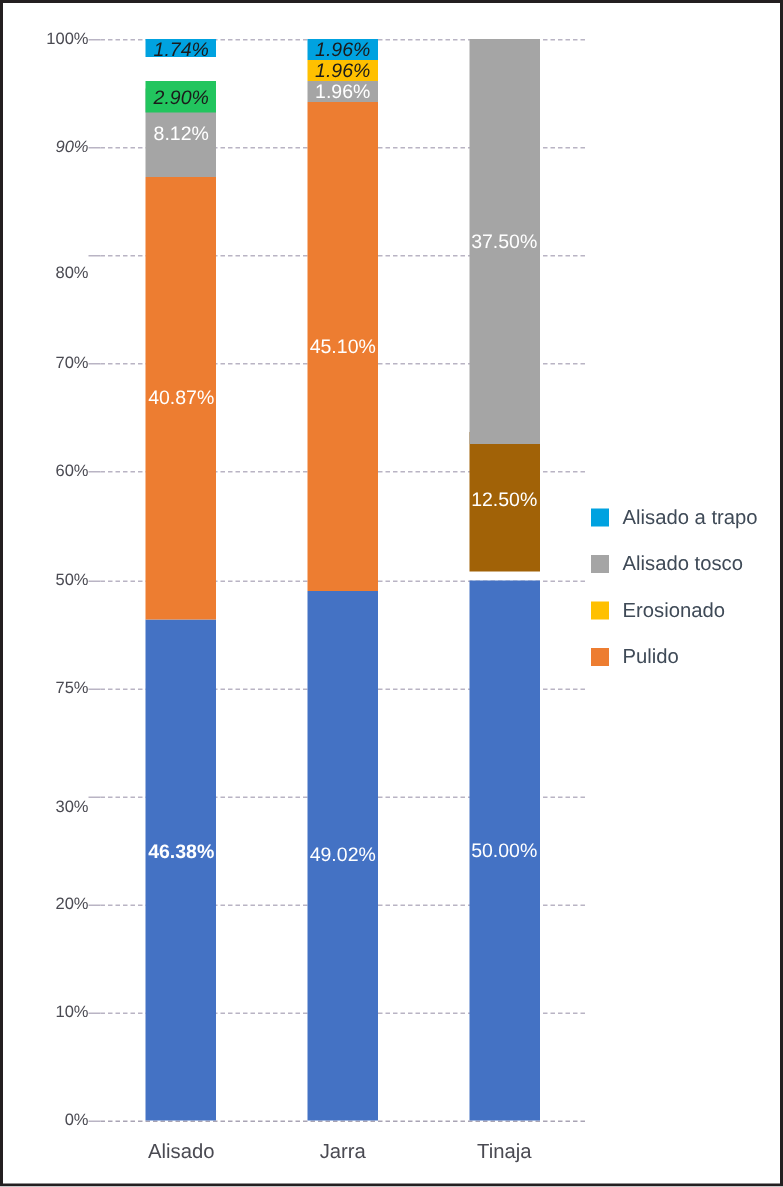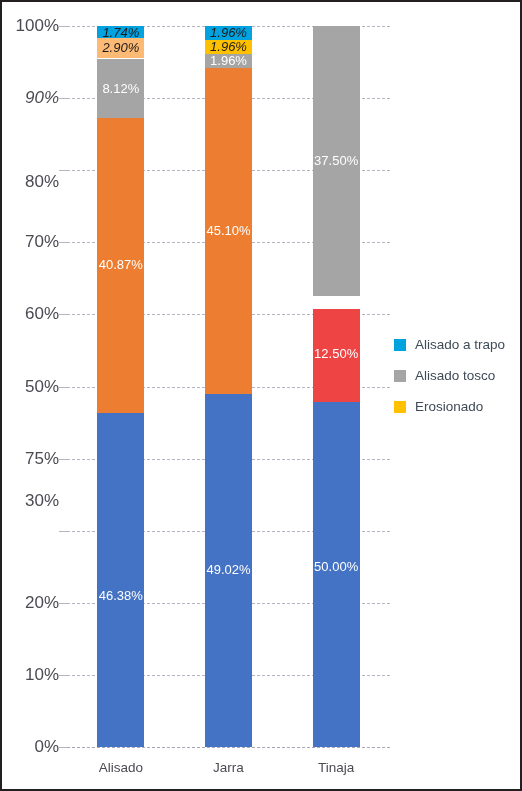--- a/index.html
+++ b/index.html
@@ -37,21 +37,21 @@
   }
   .gridline.baseline {
     border-top: 1px dashed #a9a4b4;
   }
 
   .tick-label {
     position: absolute;
     right: 0;
     width: 48px;
     text-align: right;
-    font-size: 17px;
+    font-size: 11px;
     color: #4a4a52;
     transform: translateY(-50%);
     white-space: nowrap;
   }
   .y-axis-labels {
     position: absolute;
     left: 0px;
     top: 24px;
     width: 57px;
     height: 721px;
@@ -180,38 +180,38 @@
     </div>
 
   <div class="y-axis-labels" id="yticks-host">
       <div class="tick-label" style="top: 0px;">100%</div>
       <div class="tick-label" style="top: 72.1px; font-style: italic;">90%</div>
       <div class="tick-label" style="top: 144.2px; margin-top: 12px;">80%</div>
       <div class="tick-label" style="top: 216.3px;">70%</div>
       <div class="tick-label" style="top: 288.4px;">60%</div>
       <div class="tick-label" style="top: 360.5px;">50%</div>
       <div class="tick-label" style="top: 432.6px;">75%</div>
-      <div class="tick-label" style="top: 475px;">30%</div>
+      <div class="tick-label" style="top: 512px;">30%</div>
       <div class="tick-label" style="top: 576.8px;">20%</div>
       <div class="tick-label" style="top: 648.9px;">10%</div>
       <div class="tick-label" style="top: 721px;">0%</div>
     </div>
 
   <div class="bars" id="bars-host">
       <div class="bar-group" style="left: 30.3333px;">
         <div class="seg" style="background: rgb(68, 114, 196); height: 334.4px; bottom: 0px;">
-          <div class="seg-label light" style="top: 176px;">46.38%</div>
+          <div class="seg-label light" style="top: 148px; font-weight: bold;">46.38%</div>
         </div>
         <div class="seg" style="background: rgb(237, 125, 49); height: 294.673px; bottom: 334.4px;">
           <div class="seg-label light" style="top: 140.336px;">40.87%</div>
         </div>
         <div class="seg" style="background: rgb(165, 165, 165); height: 58.5452px; bottom: 629.072px;">
           <div class="seg-label light" style="top: 22.2726px;">8.12%</div>
         </div>
-        <div class="seg" style="background: #fdba74; height: 20.909px; bottom: 689px;">
+        <div class="seg" style="background: #22c55e; height: 20.909px; bottom: 672px;">
           <div class="seg-label dark" style="top: 3.4545px;">2.90%</div>
         </div>
         <div class="seg" style="background: rgb(0, 162, 224); height: 12.5454px; bottom: 708.527px;">
           <div class="seg-label dark" style="top: 0px;">1.74%</div>
         </div>
       </div>
       <div class="bar-group" style="left: 138px;">
         <div class="seg" style="background: rgb(68, 114, 196); height: 353.434px; bottom: 0px;">
           <div class="seg-label light" style="top: 169.717px;">49.02%</div>
         </div>
@@ -225,21 +225,21 @@
           <div class="seg-label dark" style="top: 0.0657999px;">1.96%</div>
         </div>
         <div class="seg" style="background: rgb(0, 162, 224); height: 14.1316px; bottom: 706.868px;">
           <div class="seg-label dark" style="top: 0.0657999px;">1.96%</div>
         </div>
       </div>
       <div class="bar-group" style="left: 245.667px;">
         <div class="seg" style="background: rgb(68, 114, 196); height: 360.5px; bottom: 0px;">
           <div class="seg-label light" style="top: 173.25px;">50.00%</div>
         </div>
-        <div class="seg" style="background: #ef4444; height: 93px; bottom: 345px;">
+        <div class="seg" style="background: #a16207; height: 93px; bottom: 366px;">
           <div class="seg-label light" style="top: 38.0625px;">12.50%</div>
         </div>
         <div class="seg" style="background: rgb(165, 165, 165); height: 270.375px; bottom: 450.625px;">
           <div class="seg-label light" style="top: 128.188px;">37.50%</div>
         </div>
       </div>
     </div>
 
   <div class="x-axis-labels" id="xticks-host">
       <div class="x-label" style="left: -1.16667px;">Alisado</div>
@@ -253,15 +253,19 @@
         <span class="legend-text">Alisado a trapo</span>
       </div>
       <div class="legend-item">
         <span class="legend-swatch" style="background: rgb(165, 165, 165);"></span>
         <span class="legend-text">Alisado tosco</span>
       </div>
       <div class="legend-item">
         <span class="legend-swatch" style="background: rgb(255, 192, 0);"></span>
         <span class="legend-text">Erosionado</span>
       </div>
+      <div class="legend-item">
+        <span class="legend-swatch" style="background: rgb(237, 125, 49);"></span>
+        <span class="legend-text">Pulido</span>
+      </div>
     </div>
 
 </div>
 
 </body></html>

